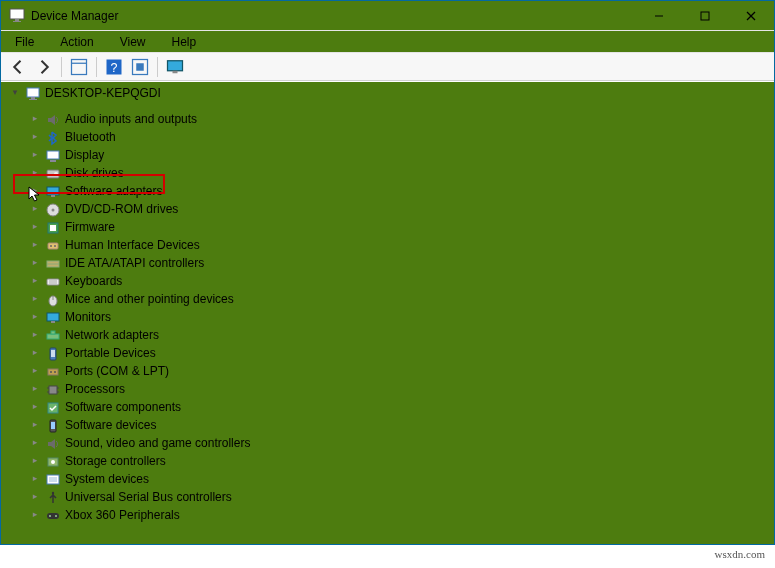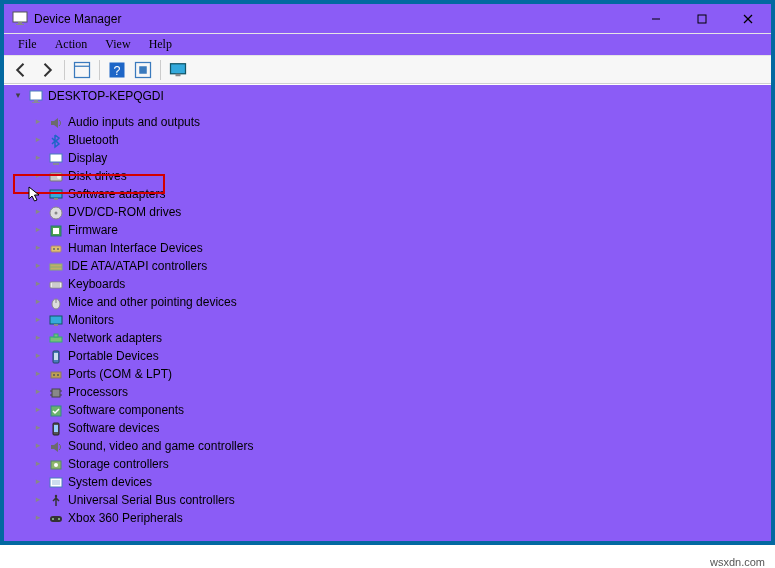--- a/index.html
+++ b/index.html
@@ -7,48 +7,48 @@
     margin: 0;
     font-family: "Segoe UI", Tahoma, sans-serif;
     font-size: 12px;
     background: #fff;
     color: #000;
     width: 775px;
     height: 568px;
     position: relative;
     overflow: hidden;
   }
-  .window { border: 4px solid #0369a1; width:775px; height:545px; display:flex; flex-direction:column; background:#8b5cf6; }
+  .window { border: 1px solid #0369a1; width:775px; height:545px; display:flex; flex-direction:column; background:#4d7c0f; }
   
   .titlebar { display:flex; align-items:center; height:30px; padding:0 0 0 8px; border-bottom:1px solid #e5e5e5; }
   .titlebar .app-icon { width:16px; height:16px; margin-right:6px; display:flex; align-items:center; justify-content:center; }
   .titlebar .title { flex:1; font-size:12px; }
   .win-controls { display:flex; height:100%; }
   .win-btn { width:46px; display:flex; align-items:center; justify-content:center; font-size:13px; font-family:Arial,sans-serif; cursor:default; }
   
-  .menubar { display:flex; gap:2px; padding:2px 6px; height:22px; align-items:center; border-bottom:1px solid #e5e5e5;font-family:Liberation Serif, serif; }
+  .menubar { display:flex; gap:10px; padding:2px 6px; height:22px; align-items:center; border-bottom:1px solid #e5e5e5; }
   .menu-item { padding:2px 8px; cursor:default; }
   
   .toolbar { display:flex; align-items:center; gap:4px; padding:3px 6px; height:28px; border-bottom:1px solid #d0d0d0; background:#f7f7f7; }
   .tool-btn { width:22px; height:22px; display:flex; align-items:center; justify-content:center; border:1px solid transparent; }
   .tool-sep { width:1px; height:20px; background:#ccc; margin:0 2px; }
   
   .tree-pane { flex:1; overflow:auto; padding:4px 0 4px 2px; border-top:1px solid #fff; }
   .tree-root { padding-left:4px; }
   .node { display:flex; align-items:flex-start; height:18px; padding-left:2px; }
   .expander { width:12px; height:12px; display:inline-flex; align-items:center; justify-content:center; margin-right:2px; color:#666; font-size:9px; cursor:default; }
   .expander.open::before { content:"▾"; color:#404040; }
   .expander.closed::before { content:"▸"; color:#888; }
   .dev-icon { width:16px; height:16px; margin:0 4px 0 2px; display:inline-flex; align-items:center; justify-content:center; }
   .dev-icon svg { width:16px; height:16px; }
   .node-label { white-space:nowrap; }
   .children { padding-left:20px;margin-top:8px; }
   .highlight-box { border:2px solid #d40000; position:absolute; }
   
-  .watermark { position:absolute; bottom:0; right:10px; font-size:11px; color:#555; font-family:Liberation Sans, sans-serif; }
+  .watermark { position:absolute; bottom:8px; right:10px; font-size:11px; color:#555; font-family:Liberation Serif, serif; }
   
   .cursor { position:absolute; width:14px; height:18px; pointer-events:none; }
 </style>
 </head>
 <body>
 
 <div class="window">
 
   <div class="titlebar">
     <span class="app-icon">

